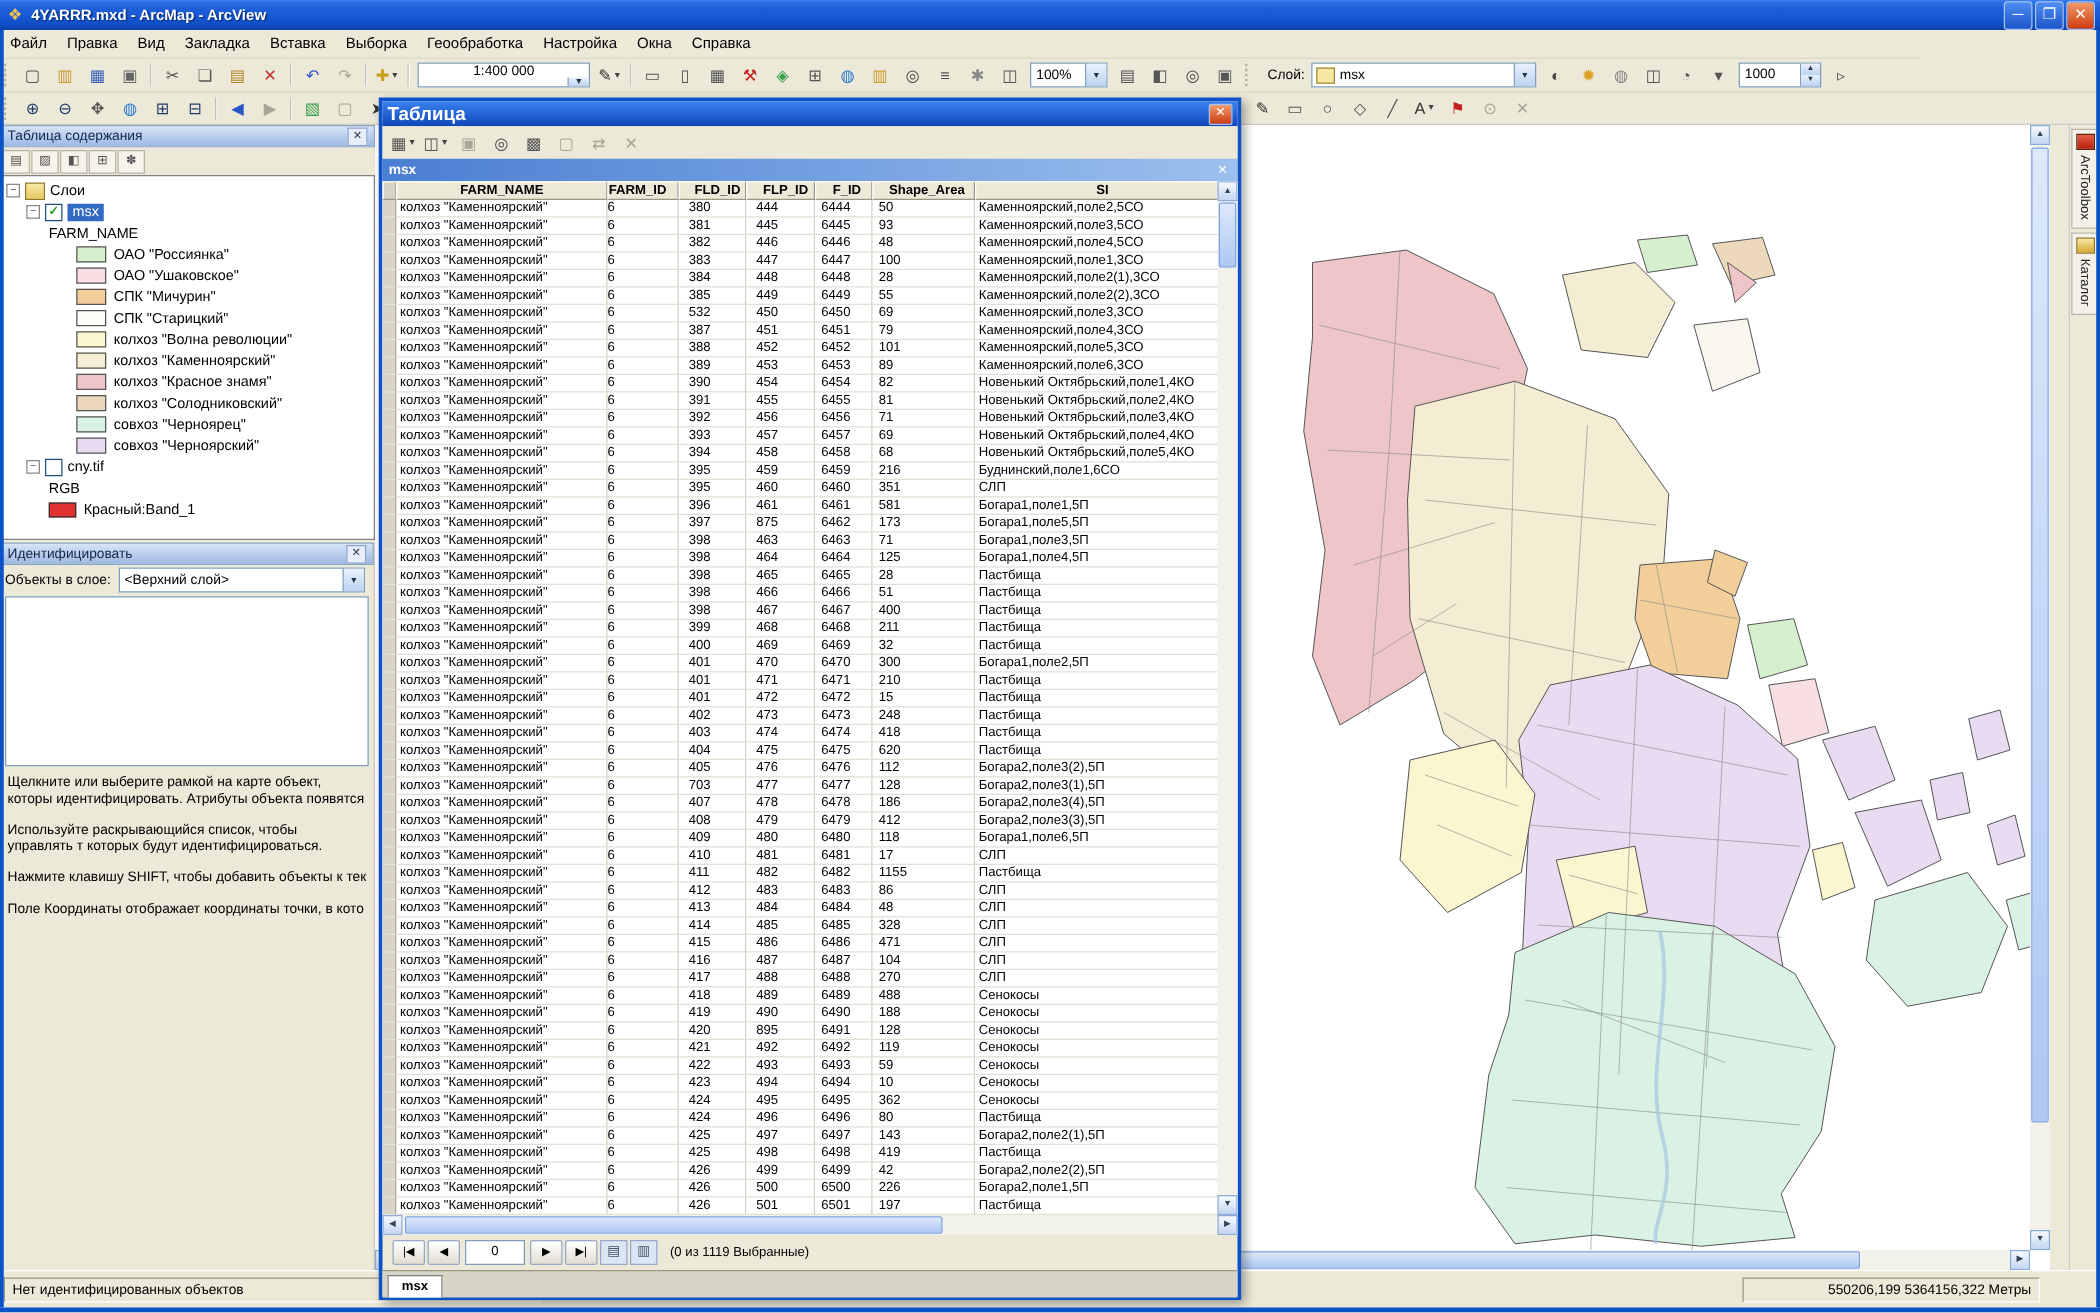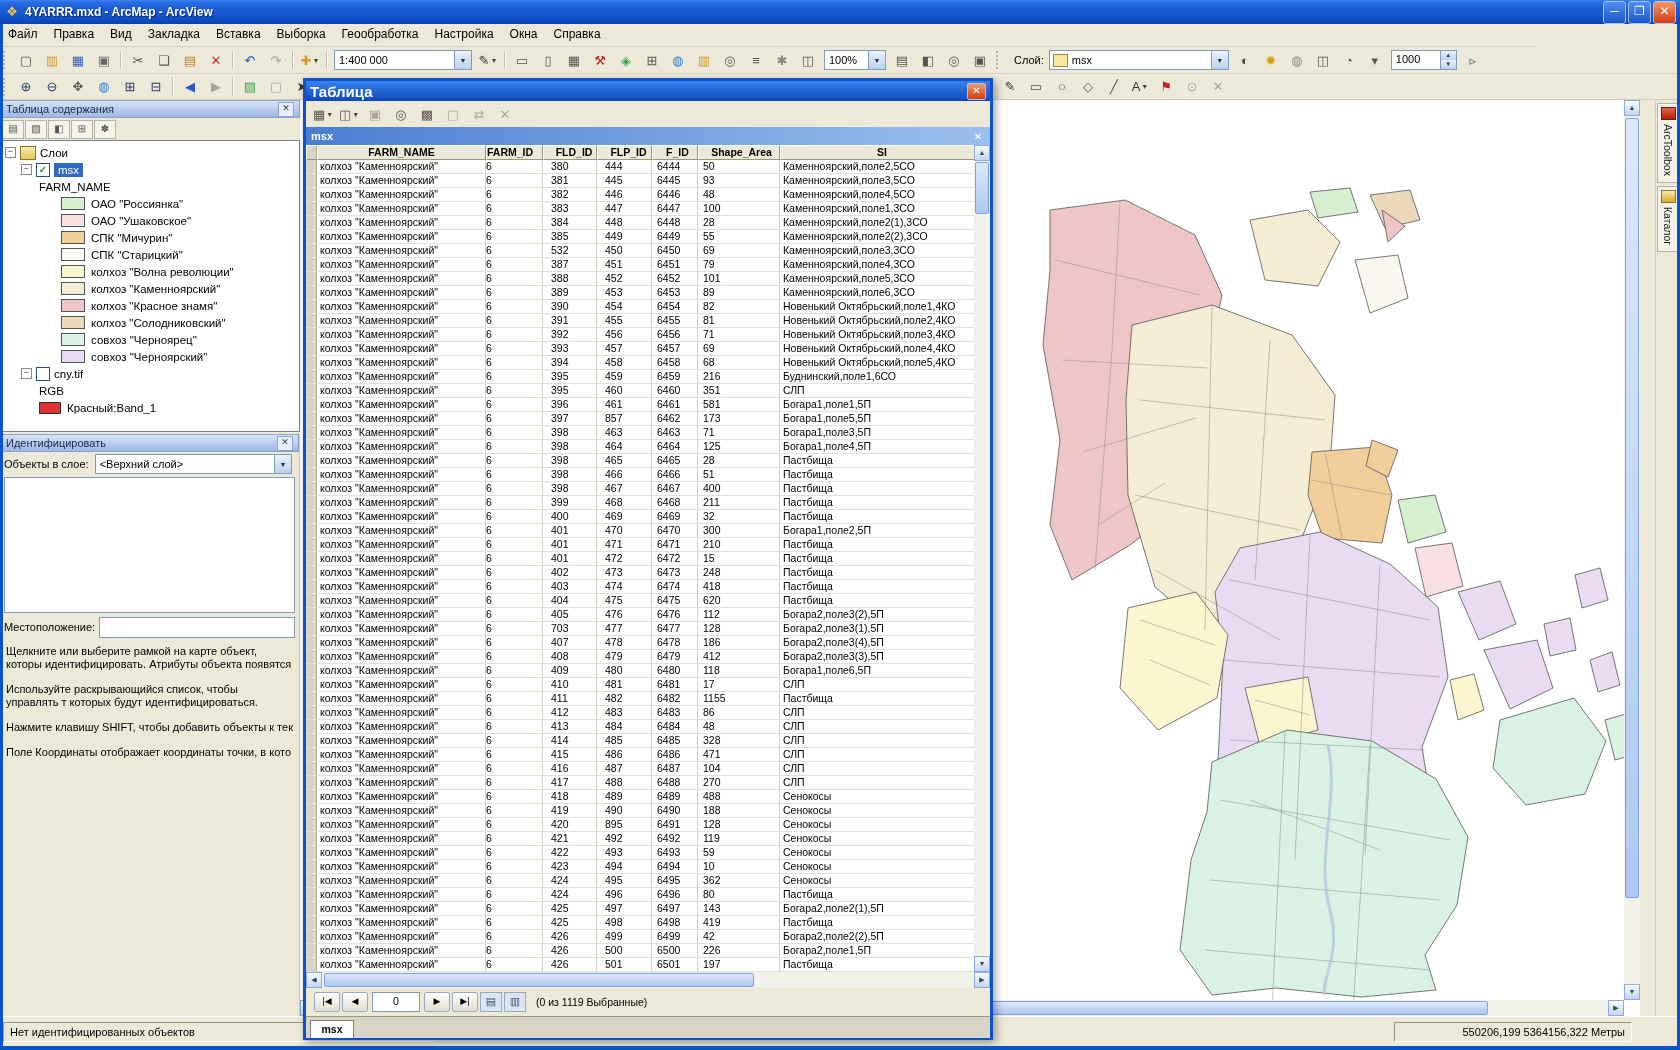--- a/index.html
+++ b/index.html
@@ -190,21 +190,21 @@
         <span class="tbtn dis">
           <span class="glyph" style="color: rgb(42, 85, 200);">↷</span>
         </span>
         <span class="tsep"></span>
         <span class="tbtn">
           <span class="glyph" style="color: rgb(202, 160, 32);">✚</span>
           <span class="dd">▼</span>
         </span>
         <span class="tsep"></span>
       </span>
-    <span class="combo" style="width:138px;">
+    <span class="combo" style="width:138px;flex-direction:column;">
       <span class="cval">1:400 000</span>
       <span class="arrow">▼</span>
     </span>
     <span style="display:inline-flex;align-items:center;">
         <span class="tbtn">
           <span class="glyph" style="color: rgb(51, 51, 51);">✎</span>
           <span class="dd">▼</span>
         </span>
         <span class="tsep"></span>
         <span class="tbtn">
@@ -525,24 +525,20 @@
       <span class="x">✕</span>
     </div>
     <div id="identify-layer-row">
       <span>Объекты в слое:</span>
       <span class="combo" style="flex:1;margin-left:6px;">
         <span class="cval">&lt;Верхний слой&gt;</span>
         <span class="arrow">▼</span>
       </span>
     </div>
     <div id="identify-list"></div>
-    <div id="location-row">
-      <span>Местоположение:</span>
-      <span class="field"></span>
-    </div>
     <div id="identify-help">
         <div class="help-p">Щелкните или выберите рамкой на карте объект, которы идентифицировать. Атрибуты объекта появятся в этом с</div>
         <div class="help-p">Используйте раскрывающийся список, чтобы управлять т которых будут идентифицироваться.</div>
         <div class="help-p">Нажмите клавишу SHIFT, чтобы добавить объекты к тек</div>
         <div class="help-p">Поле Координаты отображает координаты точки, в кото</div>
       </div>
   </div>
 
   <div id="table-window">
     <div id="twin-title">
@@ -771,21 +767,21 @@
             <span class="cell c3">461</span>
             <span class="cell c4">6461</span>
             <span class="cell c5">581</span>
             <span class="cell c6">Богара1,поле1,5П</span>
           </div>
           <div class="trow">
             <span class="cell csel"></span>
             <span class="cell c0">колхоз "Каменноярский"</span>
             <span class="cell c1">6</span>
             <span class="cell c2">397</span>
-            <span class="cell c3">857</span>
+            <span class="cell c3">875</span>
             <span class="cell c4">6462</span>
             <span class="cell c5">173</span>
             <span class="cell c6">Богара1,поле5,5П</span>
           </div>
           <div class="trow">
             <span class="cell csel"></span>
             <span class="cell c0">колхоз "Каменноярский"</span>
             <span class="cell c1">6</span>
             <span class="cell c2">398</span>
             <span class="cell c3">463</span>

